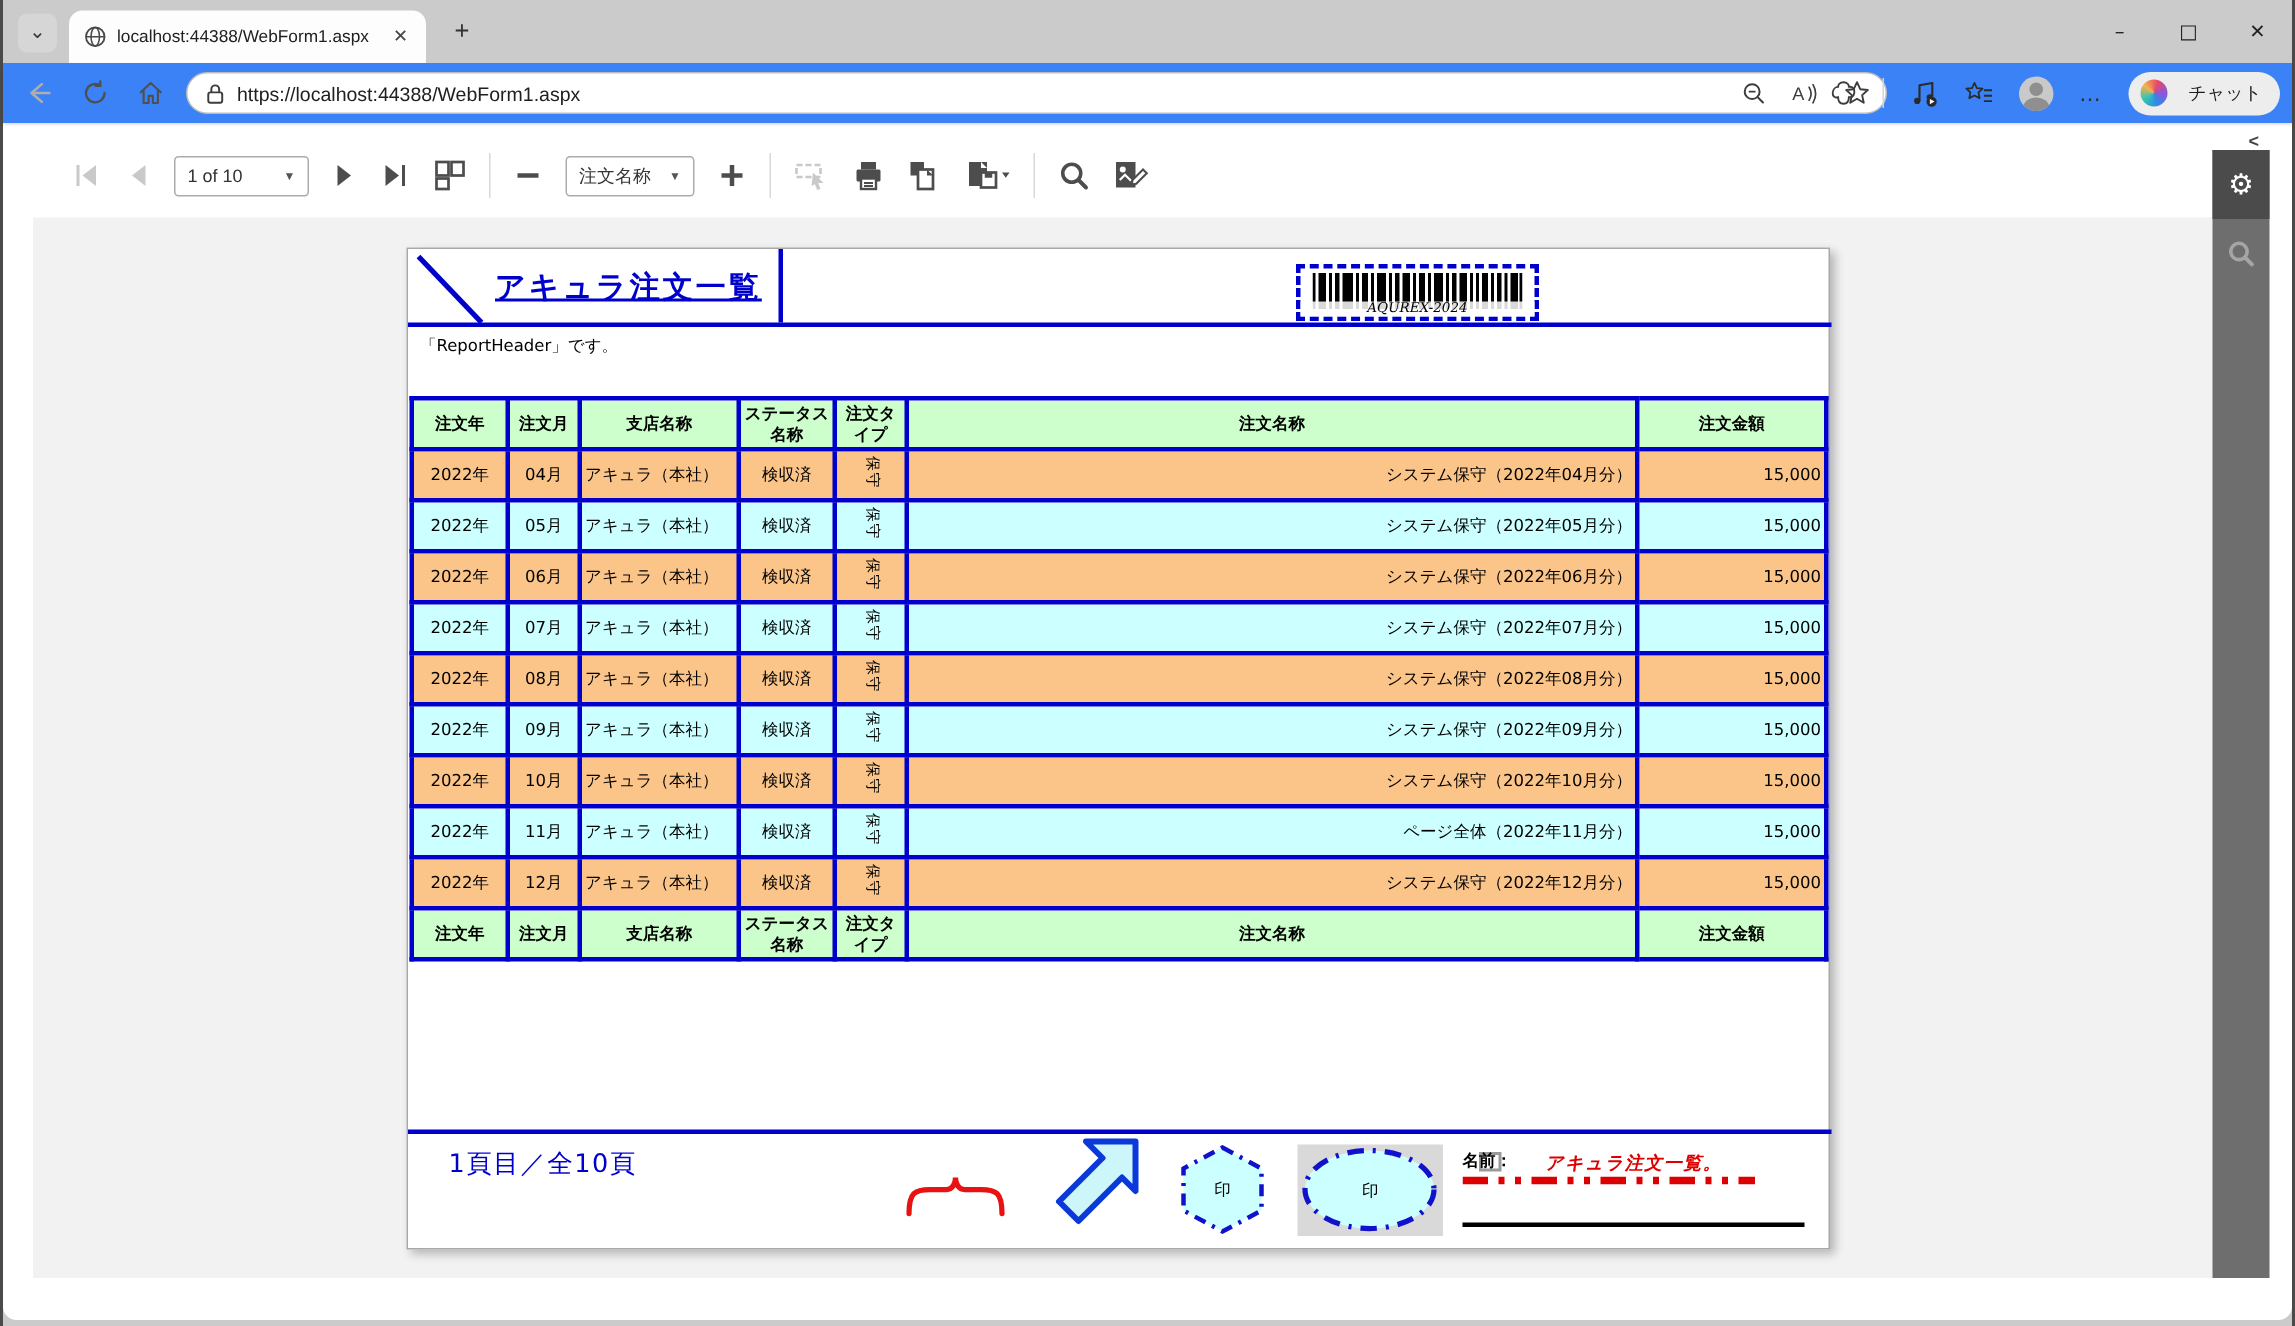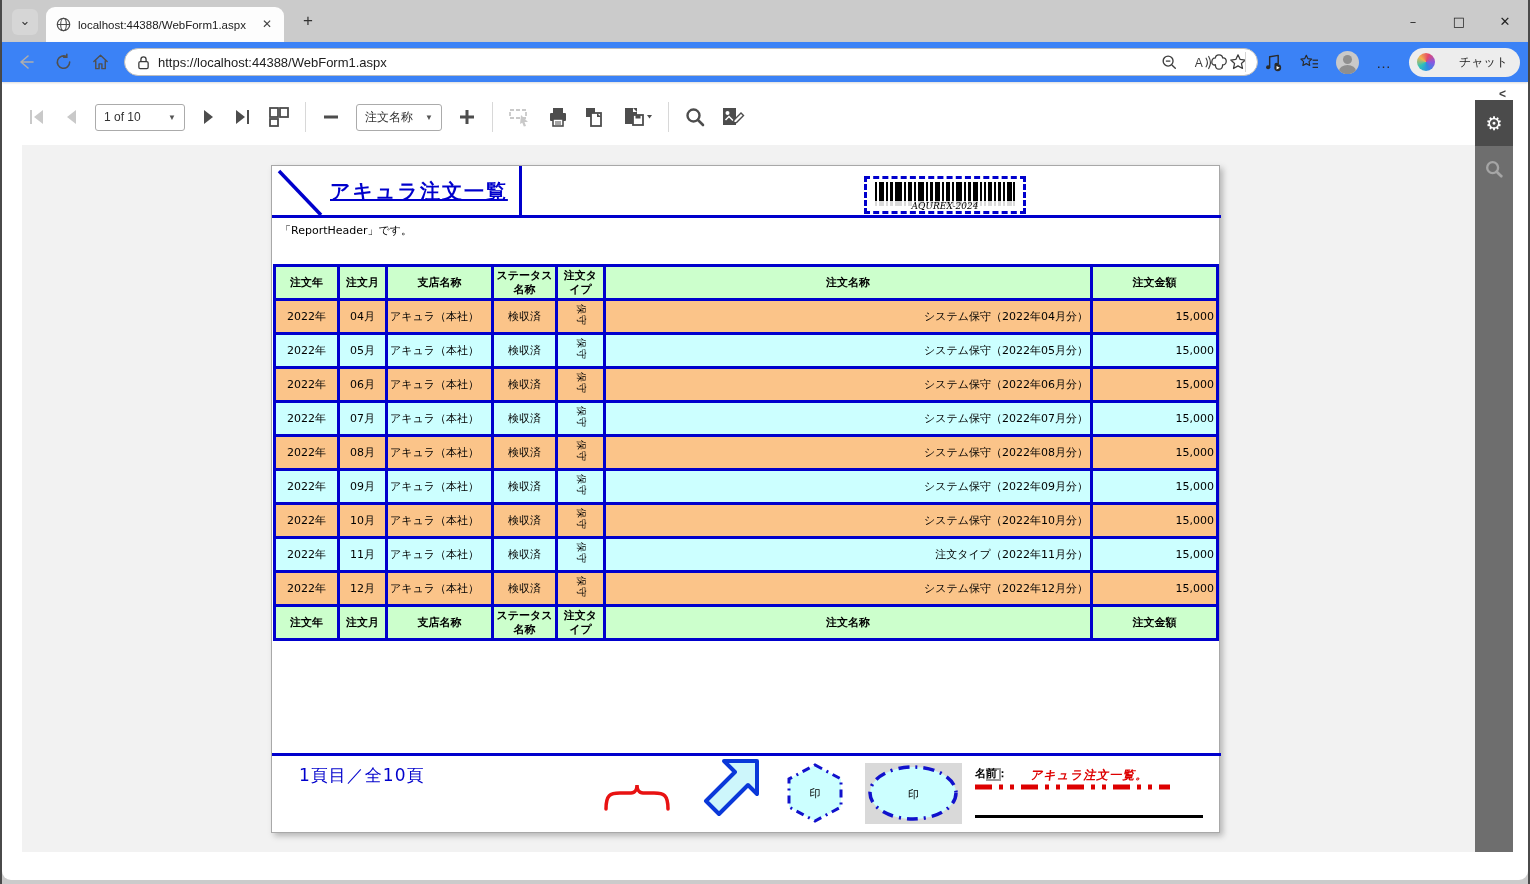--- a/index.html
+++ b/index.html
@@ -21,27 +21,27 @@
   .navbar { position:absolute; left:0; top:42px; width:100%; height:40px; background:#3b82f6; box-shadow:0 1px 2px rgba(0,0,0,.15); z-index:5; }
   .nav-icon { position:absolute; top:50%; transform:translateY(-50%); color:#4f4f4f; }
   .url-pill { position:absolute; left:122px; top:6px; width:1134px; height:28px; background:#fff; border:1px solid #bdbdbd; border-radius:14px; display:flex; align-items:center; padding:0 10px 0 12px; }
   .url-text { font-size:13px; color:#202020; margin-left:8px; flex:1; }
   .pill-right { display:flex; align-items:center; gap:16px; color:#3d3d3d; }
   .right-icons { position:absolute; right:8px; top:6px; height:28px; display:flex; align-items:center; gap:17px; color:#3d3d3d; }
   .vsep { width:1px; height:20px; background:#d4d4d4; }
   .avatar { width:23px; height:23px; border-radius:50%; background:#c9c9c9; position:relative; overflow:hidden; }
   .avatar::before{ content:""; position:absolute; left:7px; top:4px; width:9px; height:9px; border-radius:50%; background:#8f8f8f; }
   .avatar::after{ content:""; position:absolute; left:3px; top:14px; width:17px; height:12px; border-radius:50%; background:#8f8f8f; }
-  .copilot { height:29px; border-radius:15px; background:#ededed; display:flex; align-items:center; gap:24px; padding:0 12px 0 8px; cursor:pointer; }
+  .copilot { height:29px; border-radius:15px; background:#ededed; display:flex; align-items:center; gap:14px; padding:0 12px 0 8px; cursor:pointer; }
   .copilot-dot { width:18px; height:18px; border-radius:50%; background:conic-gradient(from 20deg,#e5486c,#8a57e0,#2e8ae5,#30c4b5,#f2b34c,#e5486c); }
   .copilot-label { font-size:12px; color:#1d1d1d; }
 
   
   .content { position:absolute; left:0; top:82px; width:100%; height:798px; background:#fff; border-radius:0 0 9px 9px; overflow:hidden; }
-  .viewer-toolbar { position:absolute; left:11px; top:8px; height:54px; display:flex; align-items:center; gap:15px; padding-left:14px; background:#fff; }
+  .viewer-toolbar { position:absolute; left:32px; top:8px; height:54px; display:flex; align-items:center; gap:15px; padding-left:14px; background:#fff; }
   .tb-btn { color:#4d4d4d; display:flex; align-items:center; justify-content:center; cursor:pointer; }
   .tb-btn.disabled { color:#c9c9c9; cursor:default; }
   .tb-select { height:27px; border:1px solid #ababab; border-radius:3px; background:#fff; display:flex; align-items:center; justify-content:space-between; font-size:12px; color:#333; padding:0 8px; cursor:pointer; }
   .caret { font-size:8px; color:#555; margin-left:10px; }
   .tb-sep { width:1px; height:30px; background:#d8d8d8; }
   .viewer-body { position:absolute; left:20px; top:63px; width:1457px; height:707px; background:#f2f2f2; }
   .sidebar { position:absolute; right:15px; top:18px; width:38px; height:752px; background:#6e6e6e; }
   .sidebar-gear { width:38px; height:46px; background:#4b4b4b; color:#fff; font-size:19px; display:flex; align-items:center; justify-content:center; cursor:pointer; }
   .sidebar-search { width:38px; height:46px; color:#a5a5a5; display:flex; align-items:center; justify-content:center; cursor:pointer; }
   .collapse-chevron { position:absolute; right:22px; top:5px; font-size:12px; font-weight:bold; color:#444; cursor:pointer; }
@@ -399,21 +399,21 @@
                 <td class="c-type"><span class="rot">保守</span></td>
                 <td class="c-name">システム保守（2022年10月分）</td>
                 <td class="c-amount">15,000</td>
               </tr>
               <tr class="row-cyan">
                 <td class="c-year">2022年</td>
                 <td class="c-month">11月</td>
                 <td class="c-branch">アキュラ（本社）</td>
                 <td class="c-status">検収済</td>
                 <td class="c-type"><span class="rot">保守</span></td>
-                <td class="c-name">注文タイプ（2022年11月分）</td>
+                <td class="c-name">ページ全体（2022年11月分）</td>
                 <td class="c-amount">15,000</td>
               </tr>
               <tr class="row-orange">
                 <td class="c-year">2022年</td>
                 <td class="c-month">12月</td>
                 <td class="c-branch">アキュラ（本社）</td>
                 <td class="c-status">検収済</td>
                 <td class="c-type"><span class="rot">保守</span></td>
                 <td class="c-name">システム保守（2022年12月分）</td>
                 <td class="c-amount">15,000</td>

